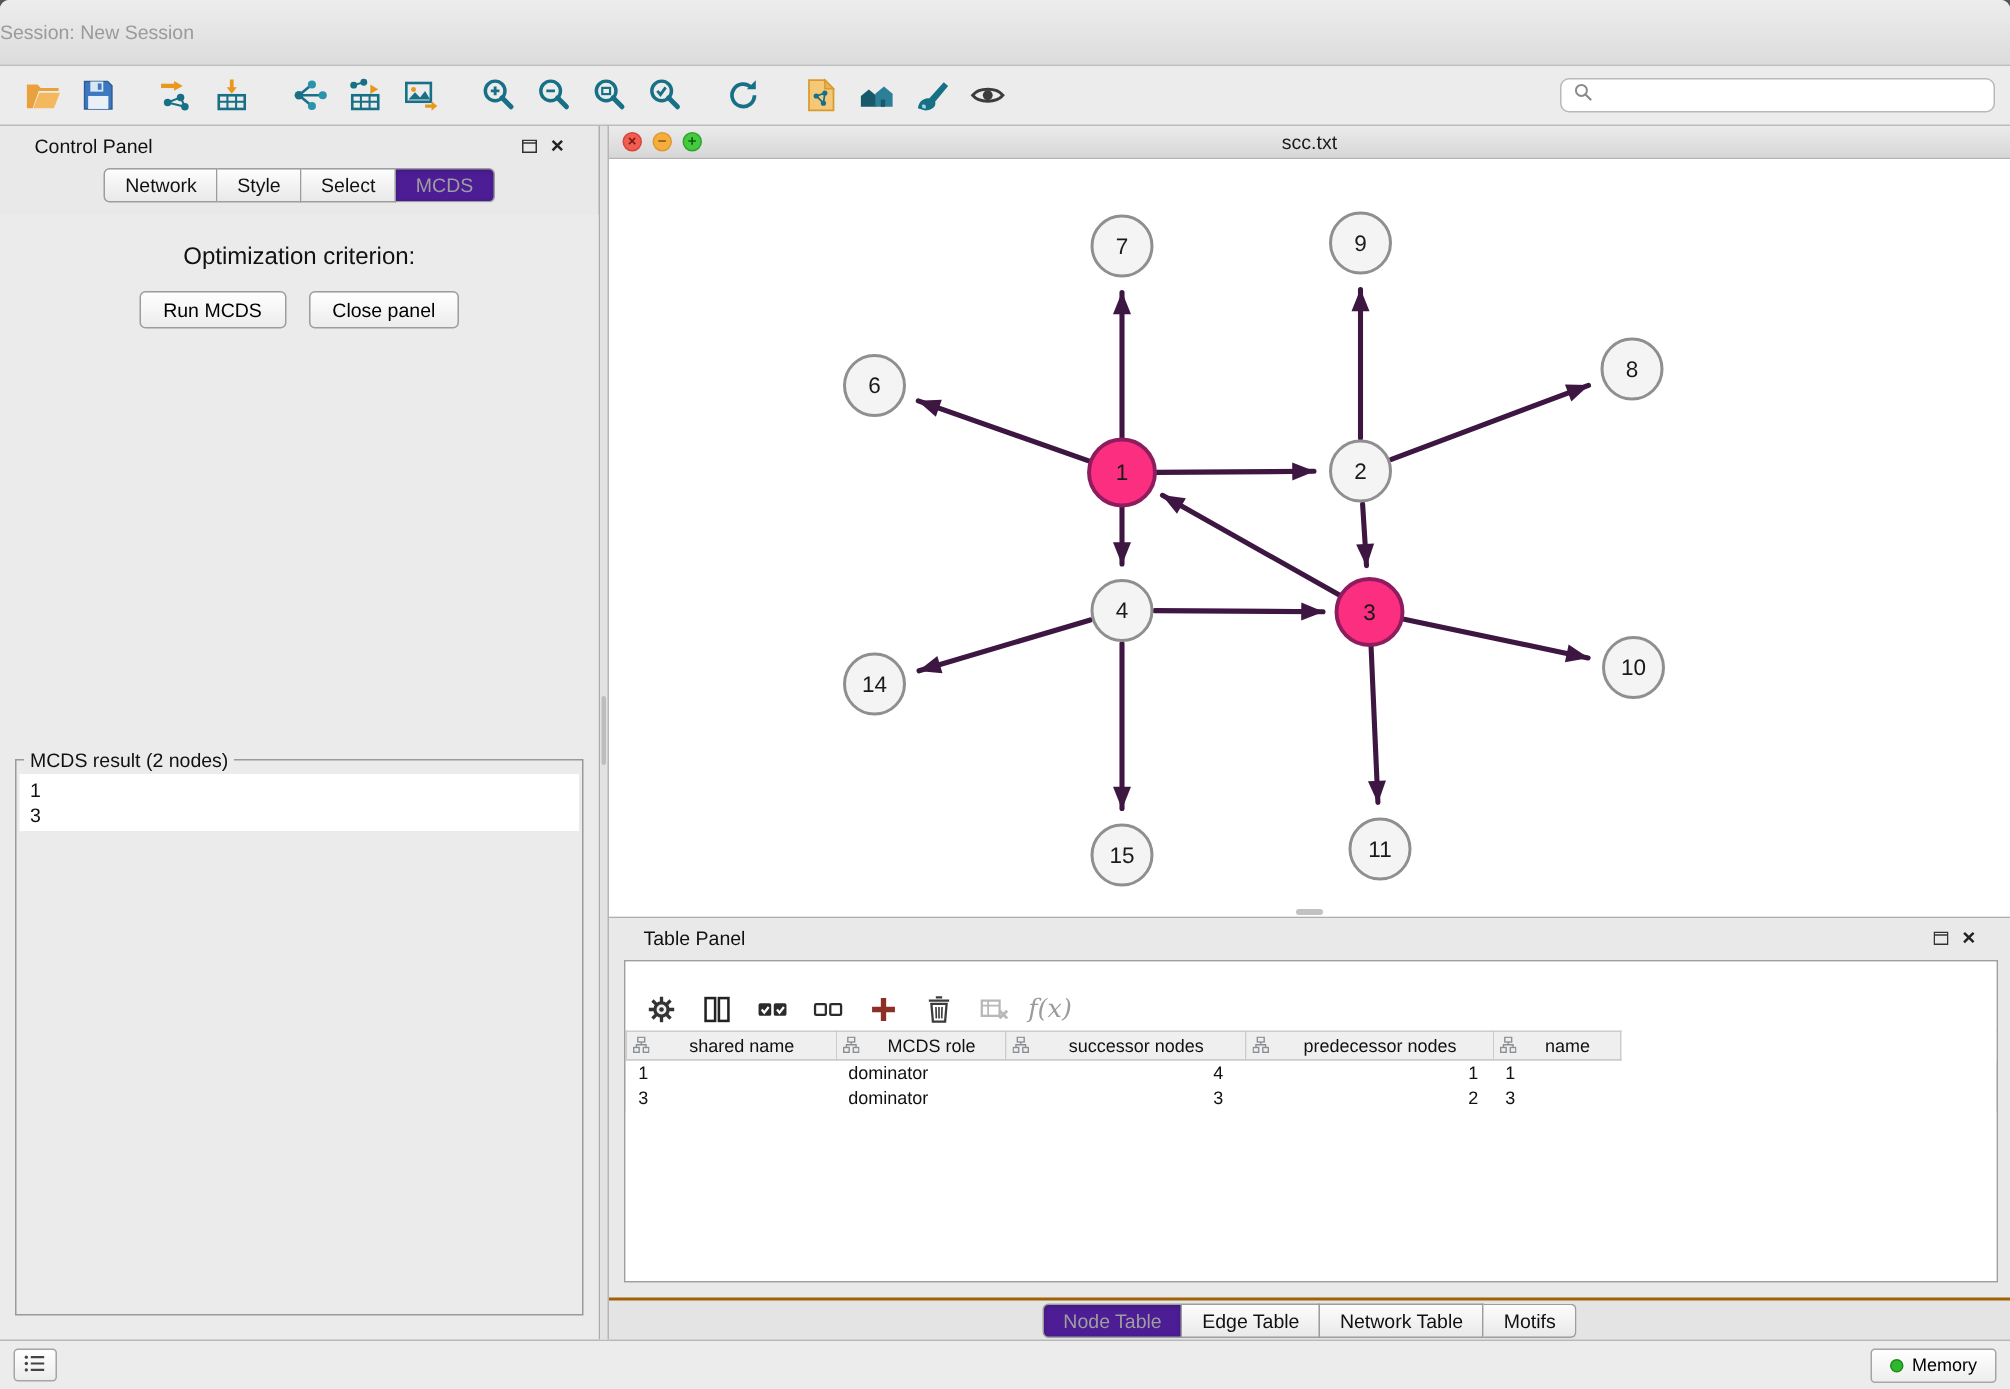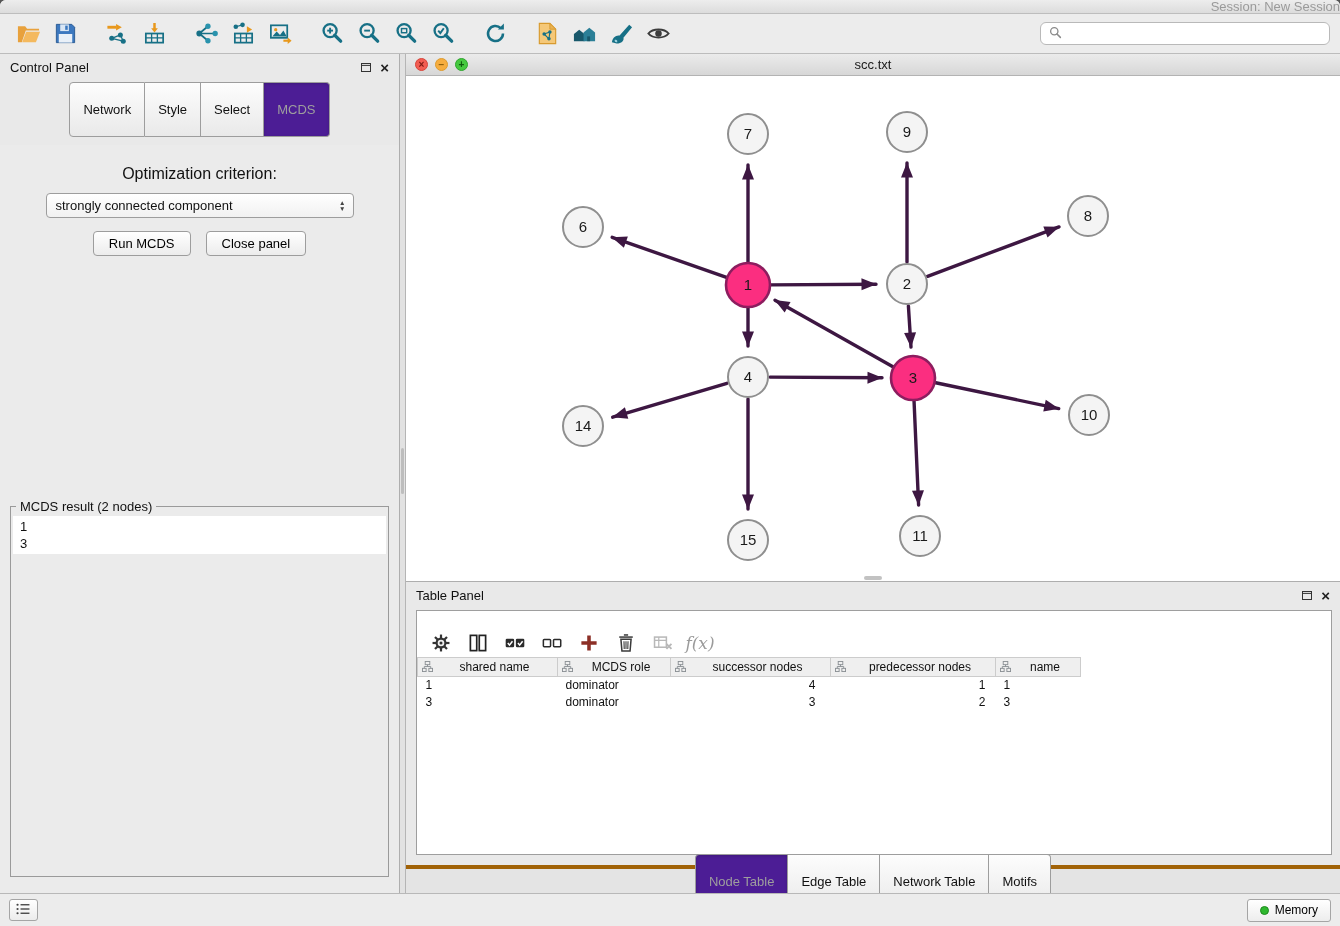--- a/index.html
+++ b/index.html
@@ -5,22 +5,22 @@
   * { box-sizing: border-box; }
   html,body { margin:0; padding:0; background:#555; }
   .app {
     width:1340px; height:926px; position:relative; overflow:hidden;
     font-family:"Liberation Sans", sans-serif; color:#111;
     background:#e9e9e9; display:flex; flex-direction:column;
     border-radius:6px 6px 0 0;
   }
   
   .titlebar {
-    flex:none; height:14px; background:linear-gradient(#ededed,#dcdcdc);
-    border-bottom:1px solid #bdbdbd; display:flex; align-items:center; justify-content:flex-end;
+    flex:none; height:44px; background:linear-gradient(#ededed,#dcdcdc);
+    border-bottom:1px solid #bdbdbd; display:flex; align-items:center; justify-content:flex-start;
     font-size:13px; color:#9a9a9a;
   }
   
   .toolbar {
     flex:none; height:40px; background:#ececec; border-bottom:1px solid #bcbcbc;
     display:flex; align-items:center; padding:0 10px;
   }
   .tb-icons { display:flex; align-items:center; height:100%; }
   .tb-btn { width:31px; height:31px; margin:0 3px; display:flex; align-items:center; justify-content:center; cursor:pointer; }
   .tb-btn svg { width:25px; height:25px; }
@@ -28,27 +28,27 @@
   .search {
     margin-left:auto; width:290px; height:23px; background:#fff;
     border:1px solid #b9b9b9; border-radius:6px; display:flex; align-items:center; padding:0 8px;
   }
   .search svg { width:13px; height:13px; flex:none; }
   .search input { border:none; outline:none; background:transparent; flex:1; margin-left:5px; font-size:13px; font-family:inherit; }
   
   .main { flex:1; display:flex; min-height:0; }
   
   .control-panel { flex:none; width:400px; background:#e9e9e9; border-right:1px solid #aeaeae; display:flex; flex-direction:column; }
-  .panel-header { flex:none; height:26px; display:flex; align-items:center; padding:0 10px; font-size:13px; }
+  .panel-header { flex:none; height:26px; display:flex; align-items:center; padding:0 23px; font-size:13px; }
   .win-btns { margin-left:auto; display:flex; align-items:center; gap:9px; }
   .float-ic { display:inline-flex; cursor:pointer; }
   .close-ic { font-size:15px; font-weight:bold; color:#222; line-height:1; cursor:pointer; }
   .cp-tabs { flex:none; display:flex; justify-content:center; margin-top:2px; padding-bottom:8px; }
   .tab {
-    border:1px solid #9d9d9d; border-left:none; padding:19px 13px; font-size:13px;
+    border:1px solid #9d9d9d; border-left:none; padding:3px 13px; font-size:13px;
     background:linear-gradient(#fdfdfd,#e9e9e9); color:#111; cursor:pointer; white-space:nowrap;
   }
   .tab:first-child { border-left:1px solid #9d9d9d; border-radius:4px 0 0 4px; }
   .tab:last-child { border-radius:0 4px 4px 0; }
   .tab.selected { background:#4c1d95; color:#9e9e9e; box-shadow:inset 0 1px 3px rgba(0,0,0,.18); }
   .cp-body { flex:1; display:flex; flex-direction:column; min-height:0; padding-top:20px; background:#ebebeb; }
   .opt-label { text-align:center; font-size:16px; }
   .select {
     margin:10px auto 0; width:308px; height:25px; border:1px solid #9d9d9d; border-radius:4px;
     background:linear-gradient(#ffffff,#f1f1f1); display:flex; align-items:center;
@@ -94,21 +94,21 @@
   .node-table th {
     height:19px; background:#efefef; border:1px solid #ccc; font-weight:normal;
     text-align:center; position:relative; padding:0 4px 0 18px; white-space:nowrap; overflow:hidden; cursor:pointer;
   }
   .node-table th .hdr-ic { position:absolute; left:4px; top:3px; }
   .node-table th.filler { background:#fff; border:none; cursor:default; }
   .node-table td { height:17px; padding:0 8px; white-space:nowrap; overflow:hidden; }
   .node-table td.c2 { text-align:right; padding-right:15px; }
   .node-table td.c3 { text-align:right; padding-right:10px; }
   .table-fill { flex:1; background:#fff; }
-  .tp-tabs { flex:none; height:28px; display:flex; justify-content:center; align-items:center; background:#e4e4e4; border-top:4px solid #a16207; margin-top:auto; }
+  .tp-tabs { flex:none; height:28px; display:flex; justify-content:center; align-items:center; background:#e4e4e4; border-top:2px solid #a16207; margin-top:auto; }
   
   .statusbar { flex:none; height:33px; border-top:1px solid #b8b8b8; background:#ececec; display:flex; align-items:center; padding:0 9px; }
   .sb-btn { width:29px; height:22px; border:1px solid #a5a5a5; border-radius:3px; background:linear-gradient(#fff,#ececec); display:flex; align-items:center; justify-content:center; padding:0; cursor:pointer; }
   .memory-btn {
     margin-left:auto; height:23px; border:1px solid #a5a5a5; border-radius:3px;
     background:linear-gradient(#ffffff,#ededed); display:flex; align-items:center; gap:6px;
     padding:0 12px; font-size:12px; font-family:inherit; cursor:pointer;
   }
   .dot { width:9px; height:9px; border-radius:50%; background:#2eb82e; border:1px solid #1d8a1d; }
 </style>
@@ -280,27 +280,20 @@
         </span>
       </div>
       <div class="cp-tabs">
           <div class="tab">Network</div>
           <div class="tab">Style</div>
           <div class="tab">Select</div>
           <div class="tab selected">MCDS</div>
         </div>
       <div class="cp-body">
         <div class="opt-label">Optimization criterion:</div>
-        <div class="select">
-          <span>strongly connected component</span>
-          <span class="arrows">
-              <span>▲</span>
-              <span>▼</span>
-            </span>
-        </div>
         <div class="cp-buttons">
           <button class="btn">Run MCDS</button>
           <button class="btn">Close panel</button>
         </div>
         <div class="cp-spacer"></div>
         <fieldset class="result-box">
           <legend>MCDS result (2 nodes)</legend>
           <div class="result-area">
               <div>1</div>
               <div>3</div>

